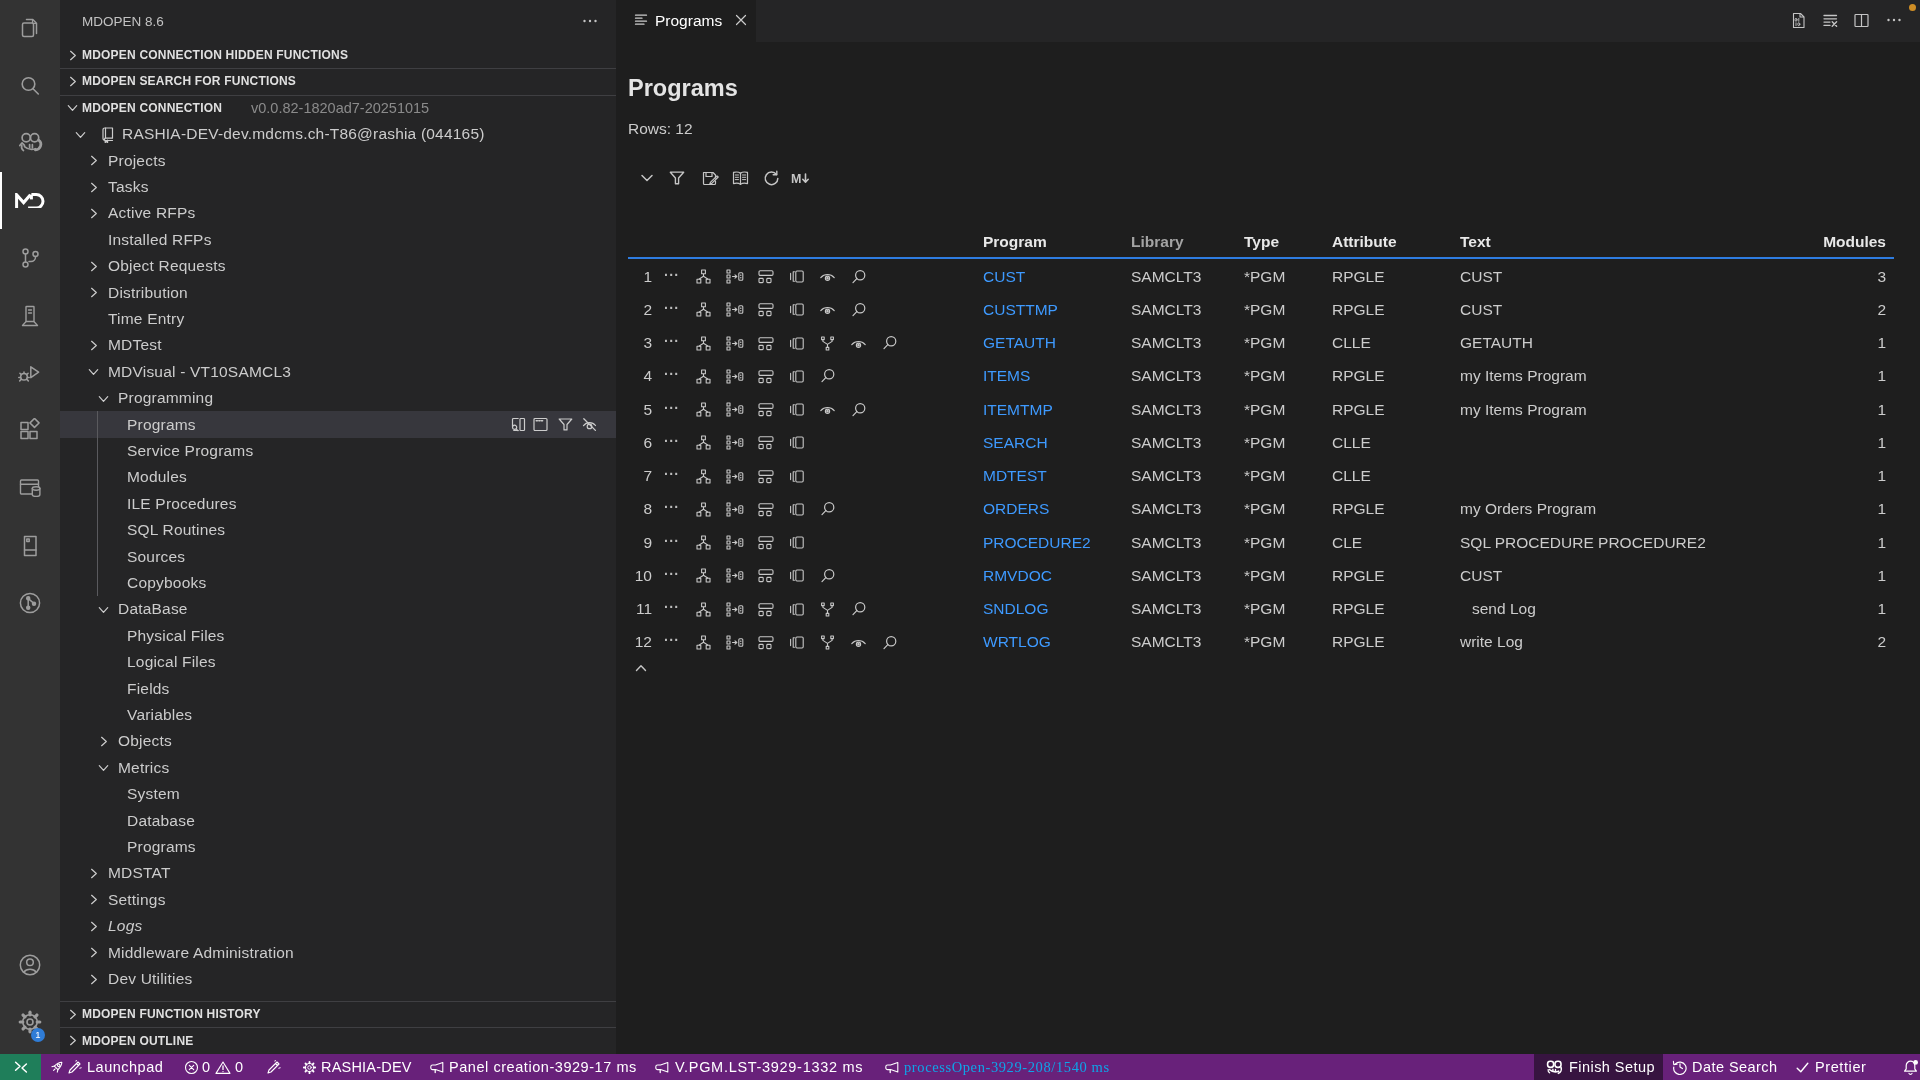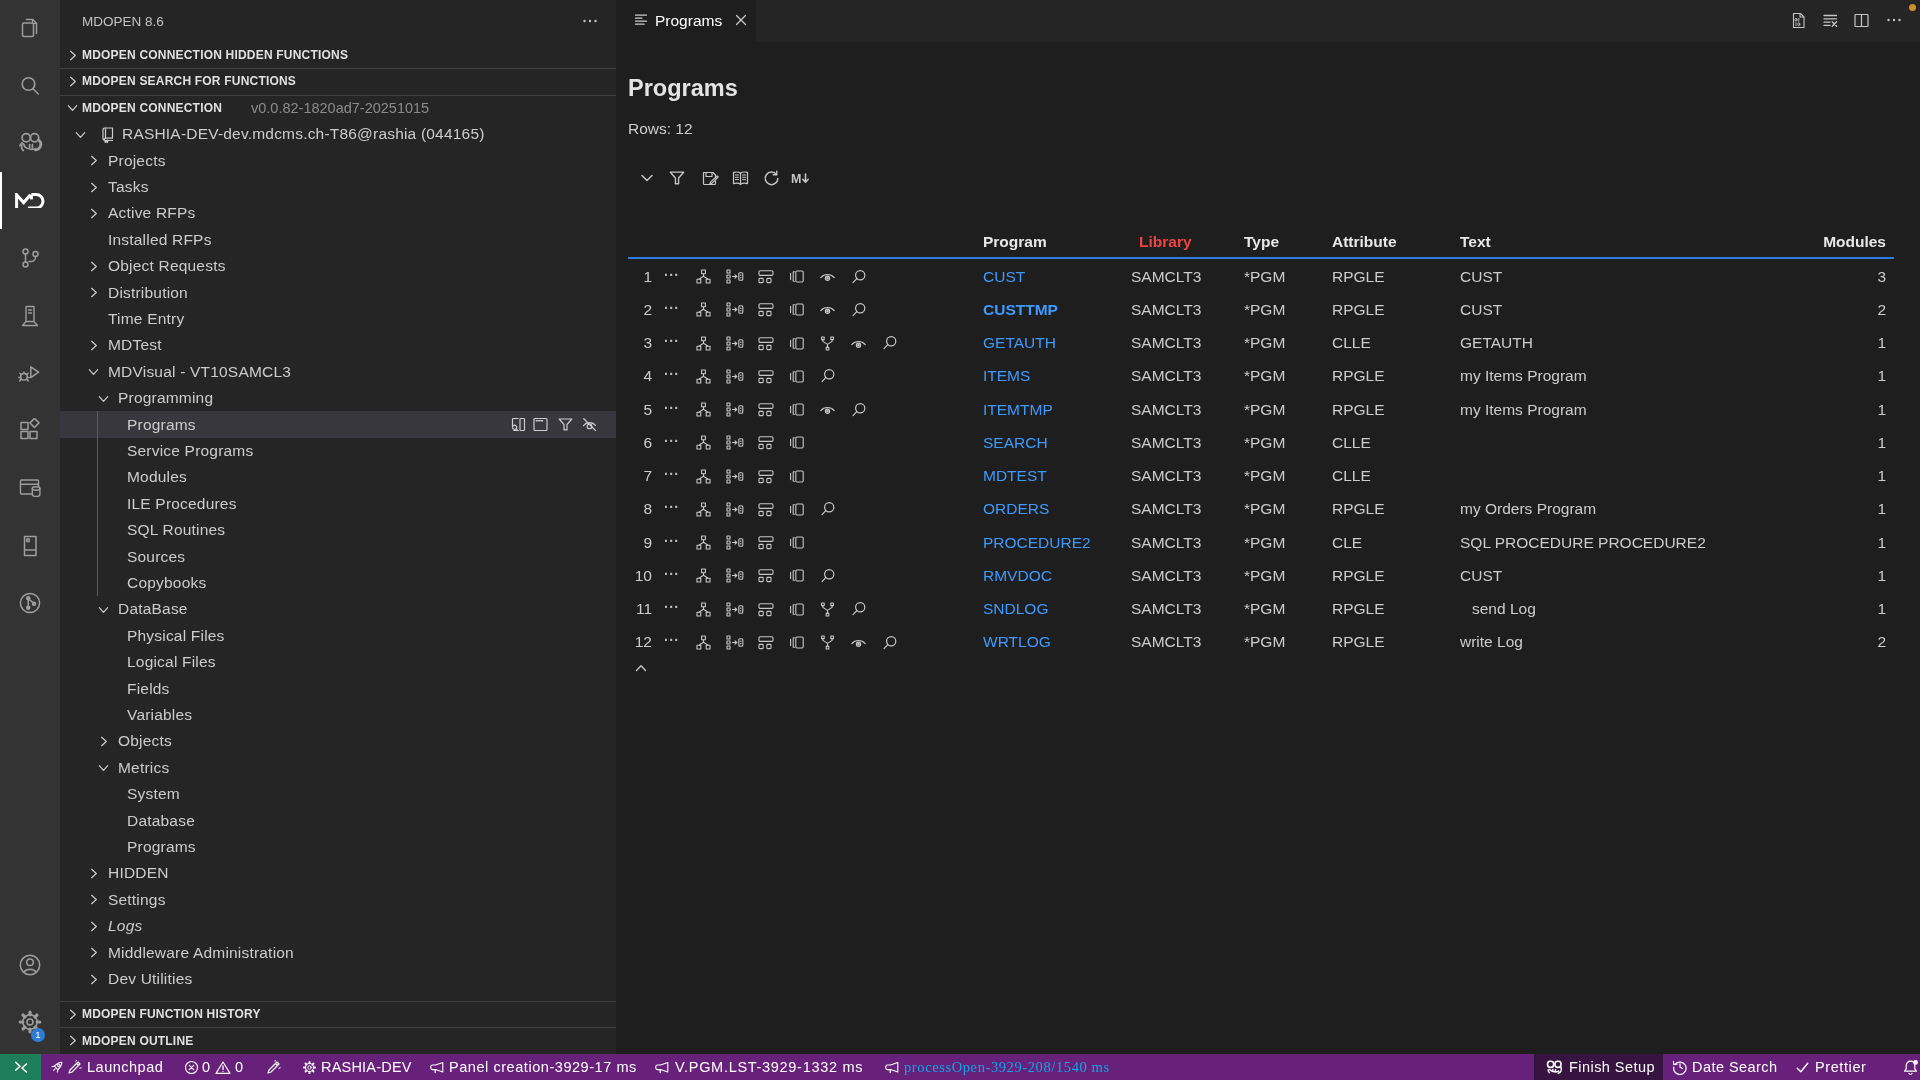--- a/index.html
+++ b/index.html
@@ -223,21 +223,21 @@
 <div class="ic" style="left:96.0px;top:760.3px;width:15px;height:15px;"><svg width="15" height="15" viewBox="0 0 16 16" fill="none">
         <path d="M3.5 6 8 11 12.5 6" stroke="#cccccc" stroke-width="1.3" stroke-linecap="round" stroke-linejoin="round"></path>
       </svg></div>
 <div class="t" style="left:118px;top:767.8px;font-size:15.5px;color:#cccccc;font-weight:normal;letter-spacing:0.2px;">Metrics</div>
 <div class="t" style="left:127px;top:794.2px;font-size:15.5px;color:#cccccc;font-weight:normal;letter-spacing:0.2px;">System</div>
 <div class="t" style="left:127px;top:820.5999999999999px;font-size:15.5px;color:#cccccc;font-weight:normal;letter-spacing:0.2px;">Database</div>
 <div class="t" style="left:127px;top:847.0px;font-size:15.5px;color:#cccccc;font-weight:normal;letter-spacing:0.2px;">Programs</div>
 <div class="ic" style="left:86.0px;top:865.9px;width:15px;height:15px;"><svg width="15" height="15" viewBox="0 0 16 16" fill="none">
         <path d="M6 3.5 11 8 6 12.5" stroke="#cccccc" stroke-width="1.3" stroke-linecap="round" stroke-linejoin="round"></path>
       </svg></div>
-<div class="t" style="left:108px;top:873.3999999999999px;font-size:15.5px;color:#cccccc;font-weight:normal;letter-spacing:0.2px;">HIDDEN</div>
+<div class="t" style="left:108px;top:873.3999999999999px;font-size:15.5px;color:#cccccc;font-weight:normal;letter-spacing:0.2px;">MDSTAT</div>
 <div class="ic" style="left:86.0px;top:892.3px;width:15px;height:15px;"><svg width="15" height="15" viewBox="0 0 16 16" fill="none">
         <path d="M6 3.5 11 8 6 12.5" stroke="#cccccc" stroke-width="1.3" stroke-linecap="round" stroke-linejoin="round"></path>
       </svg></div>
 <div class="t" style="left:108px;top:899.8px;font-size:15.5px;color:#cccccc;font-weight:normal;letter-spacing:0.2px;">Settings</div>
 <div class="ic" style="left:86.0px;top:918.7px;width:15px;height:15px;"><svg width="15" height="15" viewBox="0 0 16 16" fill="none">
         <path d="M6 3.5 11 8 6 12.5" stroke="#cccccc" stroke-width="1.3" stroke-linecap="round" stroke-linejoin="round"></path>
       </svg></div>
 <div class="t" style="left:108px;top:926.2px;font-size:15.5px;color:#cccccc;font-weight:normal;letter-spacing:0.2px;font-style:italic;">Logs</div>
 <div class="ic" style="left:86.0px;top:945.1px;width:15px;height:15px;"><svg width="15" height="15" viewBox="0 0 16 16" fill="none">
         <path d="M6 3.5 11 8 6 12.5" stroke="#cccccc" stroke-width="1.3" stroke-linecap="round" stroke-linejoin="round"></path>
@@ -351,21 +351,21 @@
 <path d="M14.8 2.2v3.6h-3.6" stroke-width="1.4"></path>
         </g>
       </svg></div>
 <div class="ic" style="left:791.0px;top:169.0px;width:19px;height:18px;"><svg width="19" height="18" viewBox="0 0 19 18" fill="none">
         <text x="0" y="13.5" font-size="12.5" font-weight="bold" fill="#c5c5c5" font-family="Liberation Sans,sans-serif">M</text>
 <g stroke="#c5c5c5" stroke-width="1.6" stroke-linecap="round" stroke-linejoin="round">
           <path d="M14.5 5v8M11.8 10.3l2.7 2.9 2.7-2.9"></path>
         </g>
       </svg></div>
 <div class="t" style="left:983px;top:242px;font-size:15.5px;color:#e8e8e8;font-weight:700;">Program</div>
-<div class="t" style="left:1131px;top:242px;font-size:15.5px;color:#ef4444;font-weight:700;margin-left:8px;">Library</div>
+<div class="t" style="left:1131px;top:242px;font-size:15.5px;color:#a3a3a3;font-weight:700;">Library</div>
 <div class="t" style="left:1244px;top:242px;font-size:15.5px;color:#e8e8e8;font-weight:700;">Type</div>
 <div class="t" style="left:1332px;top:242px;font-size:15.5px;color:#e8e8e8;font-weight:700;">Attribute</div>
 <div class="t" style="left:1460px;top:242px;font-size:15.5px;color:#e8e8e8;font-weight:700;">Text</div>
 <div class="tr" style="right:34px;top:242px;font-size:15.5px;color:#e8e8e8;font-weight:700;">Modules</div>
 <div style="position:absolute;left:628px;top:256.5px;width:1266px;height:2px;background:#2e7ce0;"></div>
 <div class="tr" style="right:1268px;top:276.5px;font-size:15.5px;color:#cccccc;font-weight:normal;">1</div>
 <div class="t" style="left:664px;top:274.5px;font-size:14px;color:#bdbdbd;font-weight:bold;letter-spacing:0.5px;">···</div>
 <div class="ic" style="left:696.0px;top:269.0px;width:15px;height:15px;"><svg width="15" height="15" viewBox="0 0 15 15" fill="none">
         <g stroke="#c8c8c8" stroke-width="1.1" stroke-linejoin="round">
 <rect x="5.6" y="1" width="3.8" height="3.8"></rect>
@@ -457,21 +457,21 @@
 <circle cx="8.5" cy="9.3" r="2.1"></circle>
           <circle cx="8.5" cy="9.3" r="0.7" fill="#c8c8c8"></circle>
         </g>
       </svg></div>
 <div class="ic" style="left:850.5px;top:301.8px;width:16px;height:16px;"><svg width="16" height="16" viewBox="0 0 16 16" fill="none">
         <g stroke="#c8c8c8" stroke-width="1.2" stroke-linecap="round" stroke-linejoin="round">
 <circle cx="9.2" cy="6.3" r="4.6"></circle>
           <path d="M5.8 9.6 2 13.6"></path>
         </g>
       </svg></div>
-<div class="t" style="left:983px;top:309.77px;font-size:15.5px;color:#3e9aff;font-weight:bold;">CUSTTMP</div>
+<div class="t" style="left:983px;top:309.77px;font-size:15.5px;color:#3e9aff;font-weight:normal;">CUSTTMP</div>
 <div class="t" style="left:1131px;top:309.77px;font-size:15.5px;color:#cccccc;font-weight:normal;">SAMCLT3</div>
 <div class="t" style="left:1244px;top:309.77px;font-size:15.5px;color:#cccccc;font-weight:normal;">*PGM</div>
 <div class="t" style="left:1332px;top:309.77px;font-size:15.5px;color:#cccccc;font-weight:normal;">RPGLE</div>
 <div class="t" style="left:1460px;top:309.77px;font-size:15.5px;color:#cccccc;font-weight:normal;">CUST</div>
 <div class="tr" style="right:34px;top:309.77px;font-size:15.5px;color:#cccccc;font-weight:normal;">2</div>
 <div class="tr" style="right:1268px;top:343.03999999999996px;font-size:15.5px;color:#cccccc;font-weight:normal;">3</div>
 <div class="t" style="left:664px;top:341.03999999999996px;font-size:14px;color:#bdbdbd;font-weight:bold;letter-spacing:0.5px;">···</div>
 <div class="ic" style="left:696.0px;top:335.5px;width:15px;height:15px;"><svg width="15" height="15" viewBox="0 0 15 15" fill="none">
         <g stroke="#c8c8c8" stroke-width="1.1" stroke-linejoin="round">
 <rect x="5.6" y="1" width="3.8" height="3.8"></rect>

